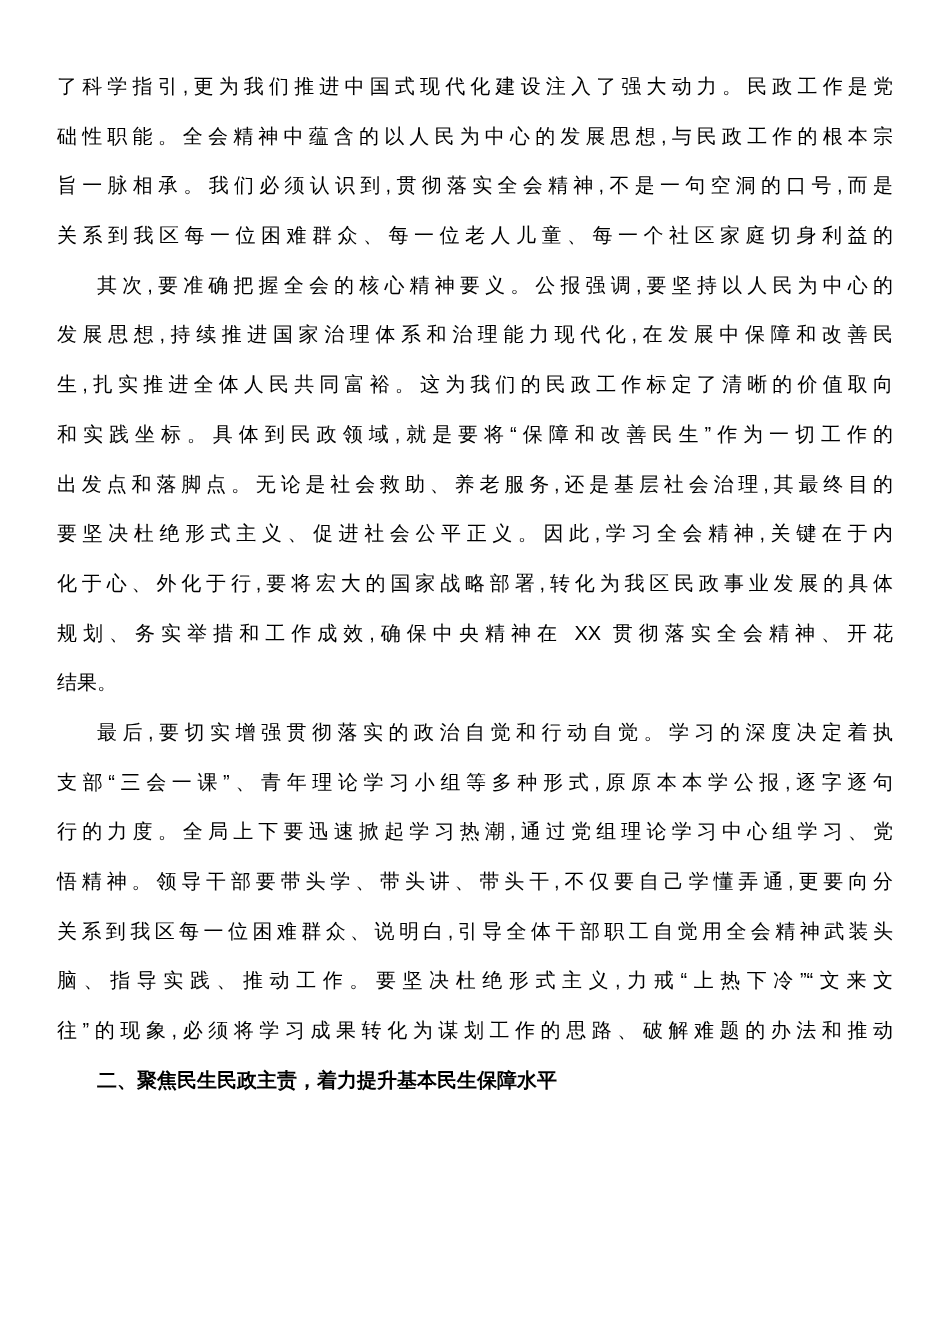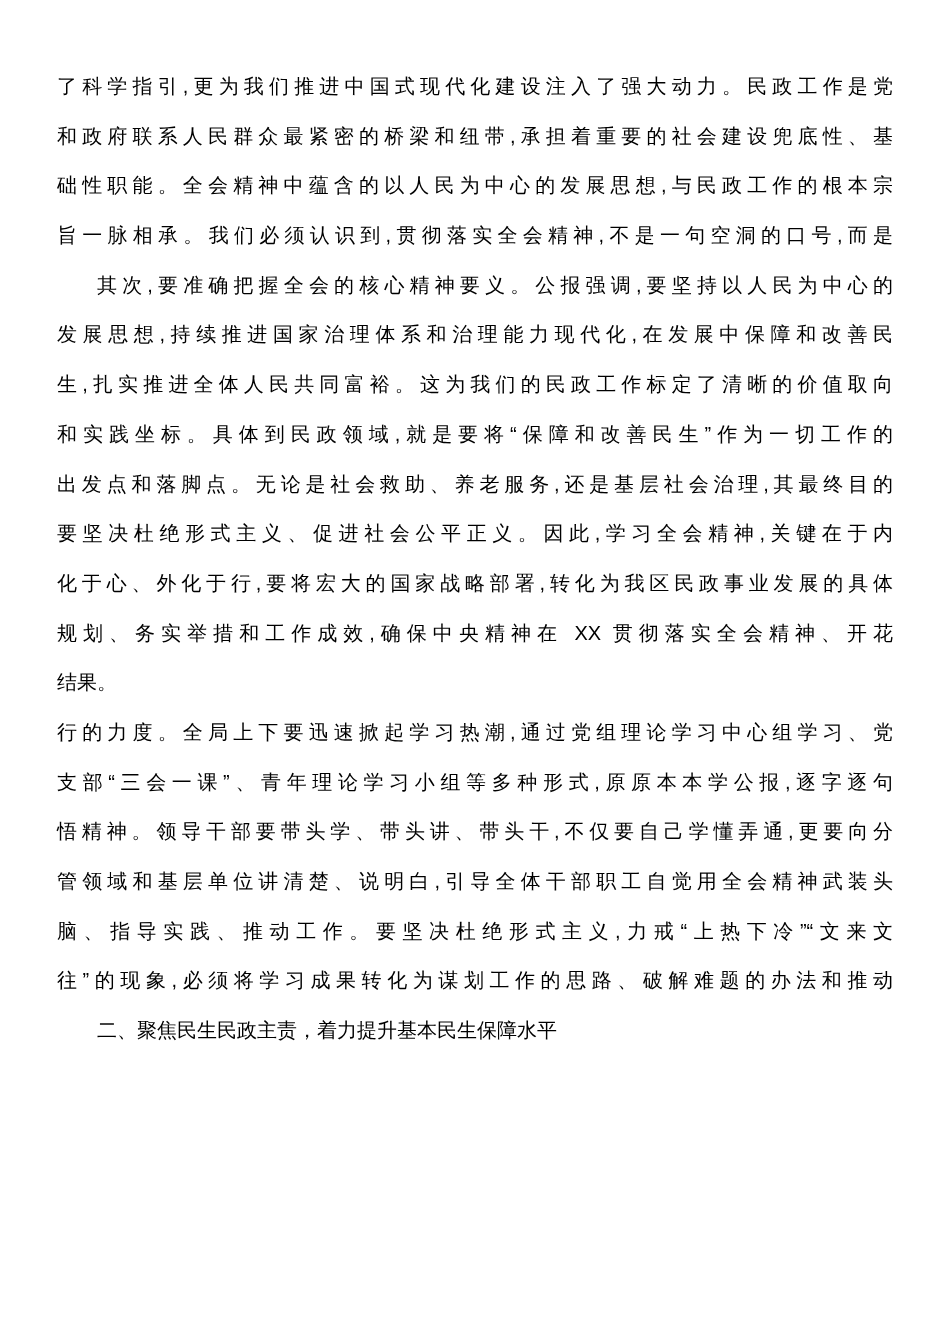--- a/index.html
+++ b/index.html
@@ -35,53 +35,54 @@
     text-align-last: justify;
     overflow: visible;
   }
   .line.lastline {
     text-align-last: left;
   }
   .line.indent {
     text-indent: 2em;
   }
   .line.heading {
-    font-weight: 400;
+    font-weight: 700;
   }
 </style>
 </head>
 <body>
 
 <div class="page">
   <div class="text-block">
 
     <div class="paragraph">
       <div class="line">了科学指引,更为我们推进中国式现代化建设注入了强大动力。民政工作是党</div>
-      <div class="line">和政府联系人民群众最紧密的桥梁和纽带,承担着重要的社会建设兜底性、基</div>
       <div class="line">础性职能。全会精神中蕴含的以人民为中心的发展思想,与民政工作的根本宗</div>
       <div class="line">旨一脉相承。我们必须认识到,贯彻落实全会精神,不是一句空洞的口号,而是</div>
+      <div class="line">关系到我区每一位困难群众、每一位老人儿童、每一个社区家庭切身利益的</div>
     </div>
 
     <div class="paragraph">
       <div class="line indent">其次,要准确把握全会的核心精神要义。公报强调,要坚持以人民为中心的</div>
       <div class="line">发展思想,持续推进国家治理体系和治理能力现代化,在发展中保障和改善民</div>
       <div class="line">生,扎实推进全体人民共同富裕。这为我们的民政工作标定了清晰的价值取向</div>
       <div class="line">和实践坐标。具体到民政领域,就是要将“保障和改善民生”作为一切工作的</div>
       <div class="line">出发点和落脚点。无论是社会救助、养老服务,还是基层社会治理,其最终目的</div>
       <div class="line">要坚决杜绝形式主义、促进社会公平正义。因此,学习全会精神,关键在于内</div>
       <div class="line">化于心、外化于行,要将宏大的国家战略部署,转化为我区民政事业发展的具体</div>
       <div class="line">规划、务实举措和工作成效,确保中央精神在 XX 贯彻落实全会精神、开花</div>
       <div class="line lastline">结果。</div>
     </div>
 
     <div class="paragraph">
+      <div class="line indent">最后,要切实增强贯彻落实的政治自觉和行动自觉。学习的深度决定着执</div>
+      <div class="line">支部“三会一课”、青年理论学习小组等多种形式,原原本本学公报,逐字逐句</div>
       <div class="line">行的力度。全局上下要迅速掀起学习热潮,通过党组理论学习中心组学习、党</div>
-      <div class="line">支部“三会一课”、青年理论学习小组等多种形式,原原本本学公报,逐字逐句</div>
       <div class="line">悟精神。领导干部要带头学、带头讲、带头干,不仅要自己学懂弄通,更要向分</div>
-      <div class="line">管领域和基层单位讲清楚、说明白,引导全体干部职工自觉用全会精神武装头</div>
+      <div class="line">关系到我区每一位困难群众、说明白,引导全体干部职工自觉用全会精神武装头</div>
       <div class="line">脑、指导实践、推动工作。要坚决杜绝形式主义,力戒“上热下冷”“文来文</div>
       <div class="line">往”的现象,必须将学习成果转化为谋划工作的思路、破解难题的办法和推动</div>
     </div>
 
     <div class="paragraph">
       <div class="line indent heading lastline">二、聚焦民生民政主责，着力提升基本民生保障水平</div>
     </div>
 
   </div>
 </div>

